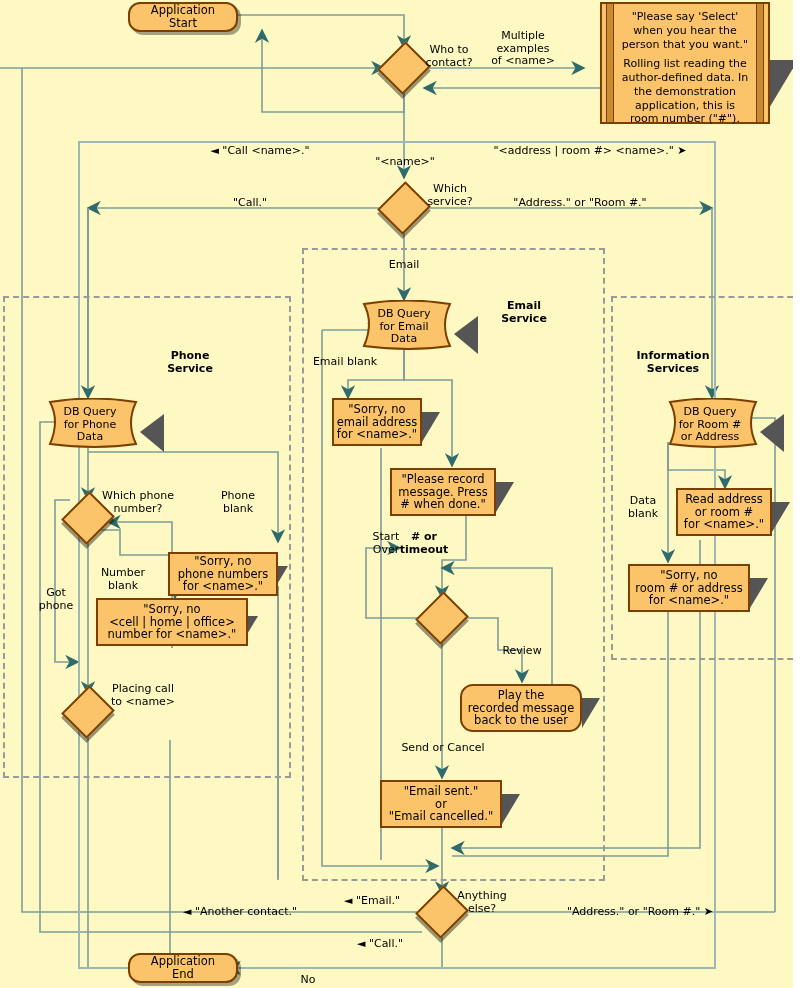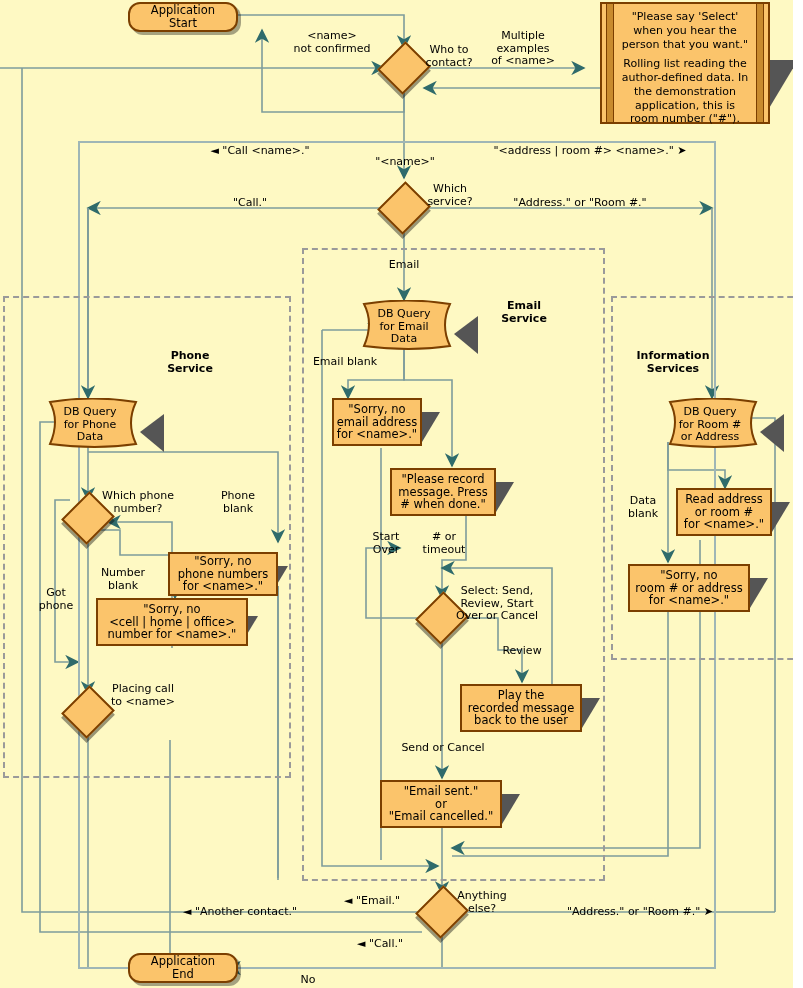--- a/index.html
+++ b/index.html
@@ -172,22 +172,20 @@
     <div class="txt" style="padding-bottom:0;white-space:pre-line;">"Please say 'Select'
 when you hear the
 person that you want."</div>
     <div class="txt" style="padding-top:6px;white-space:pre-line;">Rolling list reading the
 author-defined data. In
 the demonstration
 application, this is
 room number ("#").</div>
   </div>
 
-  <div class="cap c" style="left:262px;top:30px;width:140px;">&lt;name&gt;
-not confirmed</div>
   <div class="cap c" style="left:463px;top:30px;width:120px;">Multiple
 examples
 of &lt;name&gt;</div>
 
   <div class="cap c" style="left:160px;top:145px;width:200px;">◄ "Call &lt;name&gt;."</div>
   <div class="cap c" style="left:350px;top:156px;width:110px;">"&lt;name&gt;"</div>
   <div class="cap c" style="left:460px;top:145px;width:260px;">"&lt;address | room #&gt; &lt;name&gt;." ➤</div>
 
   <div class="node" style="left:386px;top:190px;width:36px;height:36px;background:transparent;border:none;">
     <div class="dia"></div>
@@ -270,34 +268,31 @@
 
   <div class="shadow-tri" style="left:496px;top:482px;width:0;height:0;border-left:18px solid #555;border-bottom:30px solid transparent;"></div>
   <div class="node msg" style="left:390px;top:468px;width:106px;height:48px;">
     <span class="lbl">"Please record
 message. Press
 # when done."</span>
   </div>
 
   <div class="cap c" style="left:360px;top:531px;width:52px;">Start
 Over</div>
-  <div class="cap c" style="left:416px;top:531px;width:56px;"># or
+  <div class="cap c" style="left:396px;top:531px;width:56px;font-weight:bold;"># or
 timeout</div>
 
   <div class="node" style="left:424px;top:600px;width:36px;height:36px;background:transparent;border:none;">
     <div class="dia"></div>
   </div>
-  <div class="cap l" style="left:442px;top:585px;width:110px;">Select: Send,
-Review, Start
-Over or Cancel</div>
 
   <div class="cap c" style="left:492px;top:645px;width:60px;">Review</div>
 
   <div class="shadow-tri" style="left:582px;top:698px;width:0;height:0;border-left:18px solid #555;border-bottom:30px solid transparent;"></div>
-  <div class="node msg" style="left:460px;top:684px;width:122px;height:48px;">
+  <div class="node msg" style="left:460px;top:684px;width:122px;height:48px;border-radius:13px;">
     <span class="lbl">Play the
 recorded message
 back to the user</span>
   </div>
 
   <div class="cap c" style="left:378px;top:742px;width:130px;">Send or Cancel</div>
 
   <div class="shadow-tri" style="left:502px;top:794px;width:0;height:0;border-left:18px solid #555;border-bottom:30px solid transparent;"></div>
   <div class="node msg" style="left:380px;top:780px;width:122px;height:48px;">
     <span class="lbl">"Email sent."

